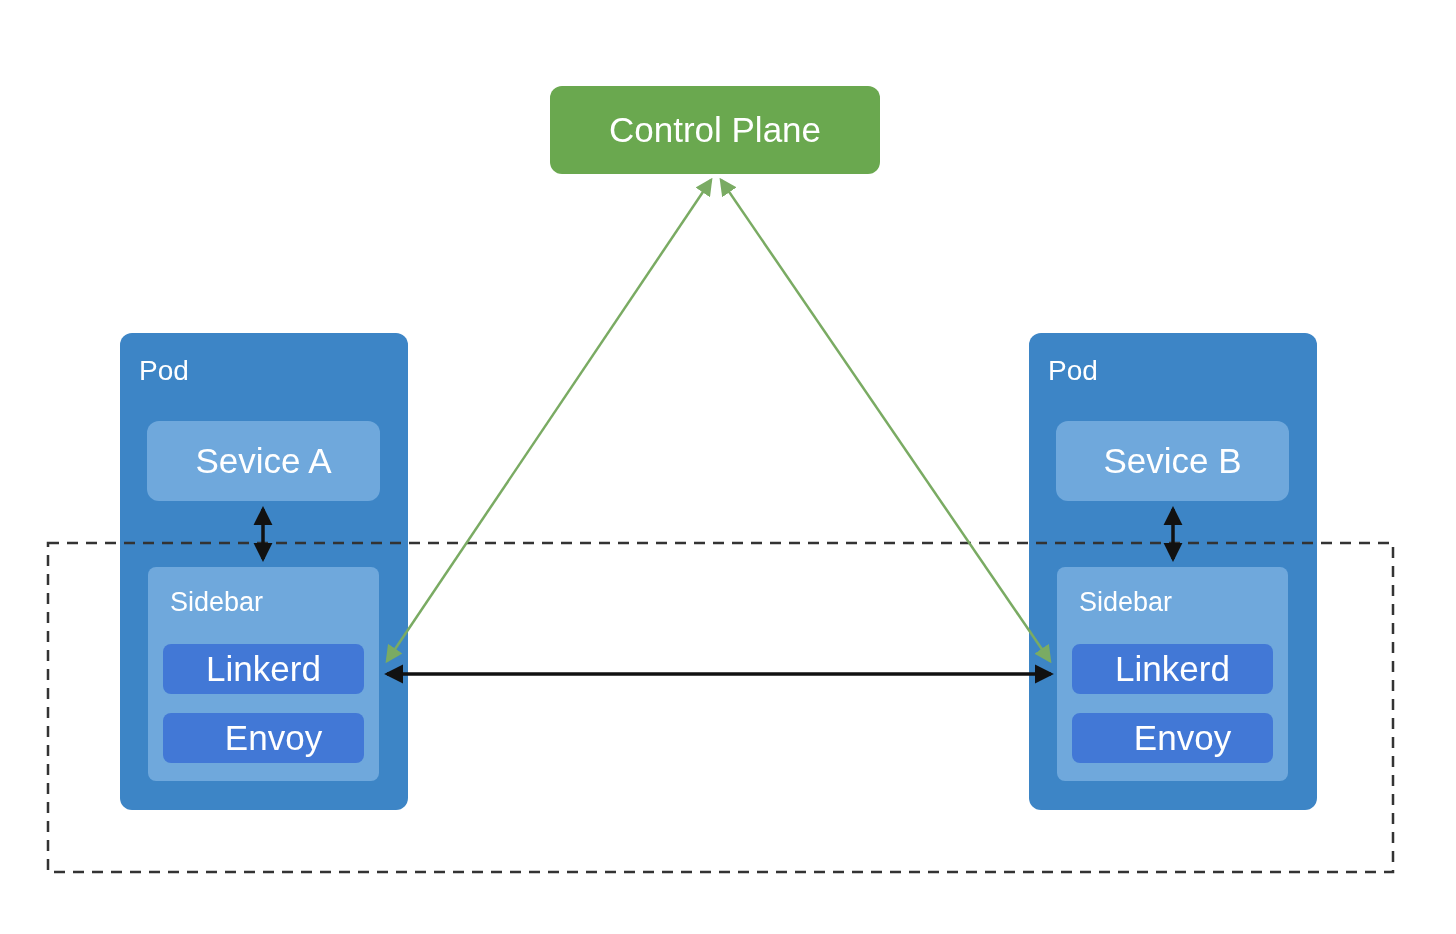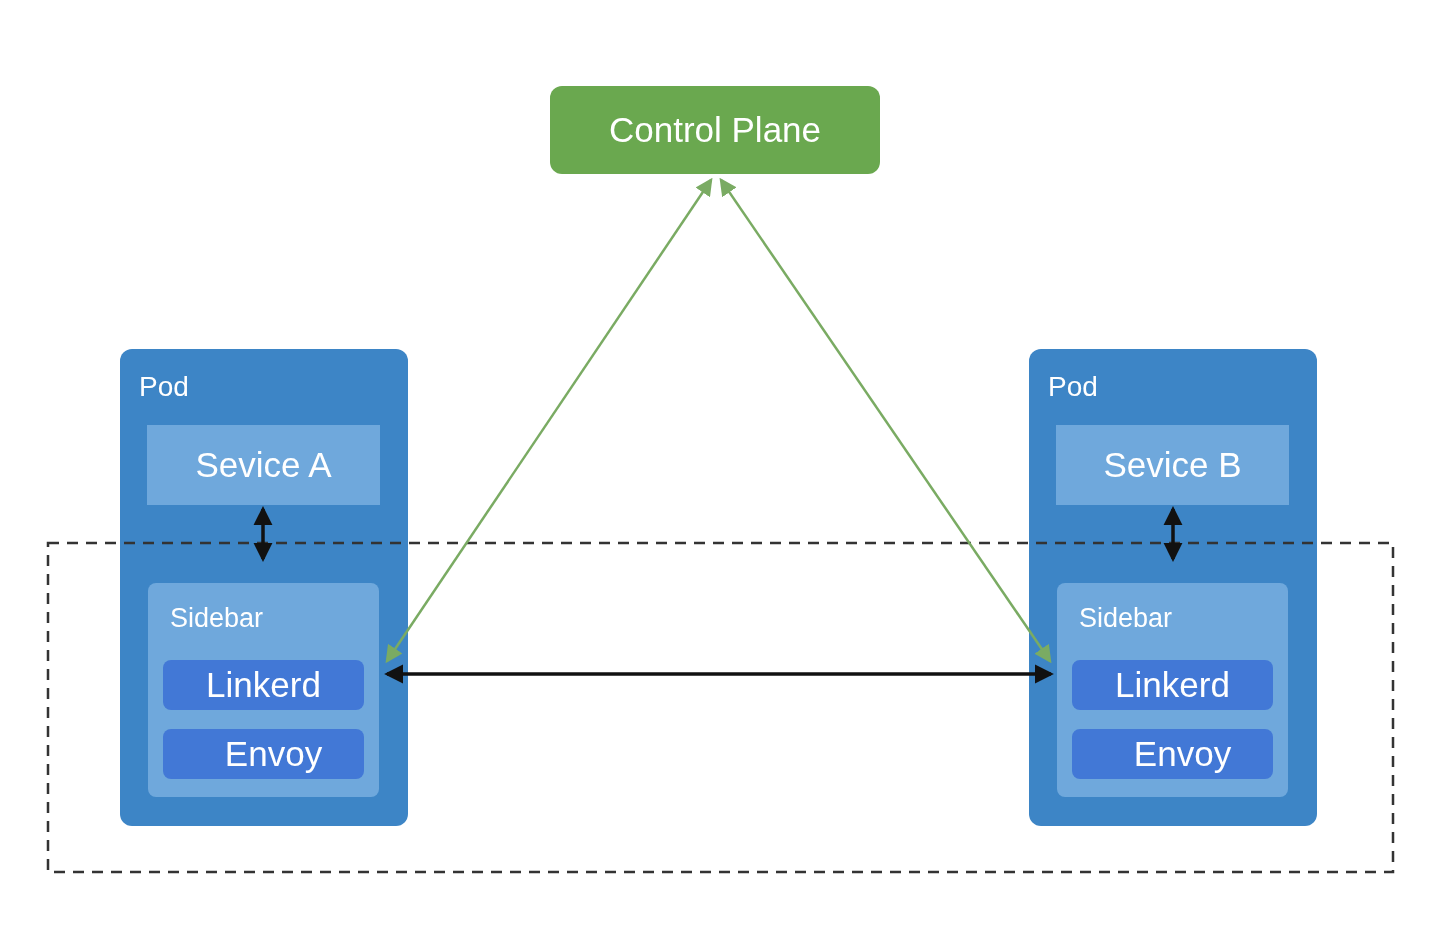--- a/index.html
+++ b/index.html
@@ -63,38 +63,37 @@
     z-index: 2;
   }
 
   .pod {
     position: absolute;
     top: 333px;
     width: 288px; height: 477px;
     background: var(--pod-blue);
     border-radius: 12px;
     z-index: 1;
-    margin-top: 16px;
   }
   .pod-left  { left: 120px; }
   .pod-right { left: 1029px; }
 
   .pod-title {
     position: absolute;
     top: 22px; left: 19px;
     color: var(--text-white);
     font-size: 28px;
   }
 
   .service-box {
     position: absolute;
-    left: 27px; top: 76px;
+    left: 27px; top: 88px;
     width: 233px; height: 80px;
     background: var(--light-blue);
-    border-radius: 0;
+    border-radius: 12px;
   }
 
   .sidebar-box {
     position: absolute;
     left: 28px; top: 234px;
     width: 231px; height: 214px;
     background: var(--light-blue);
     border-radius: 8px;
   }
   .sidebar-title {

